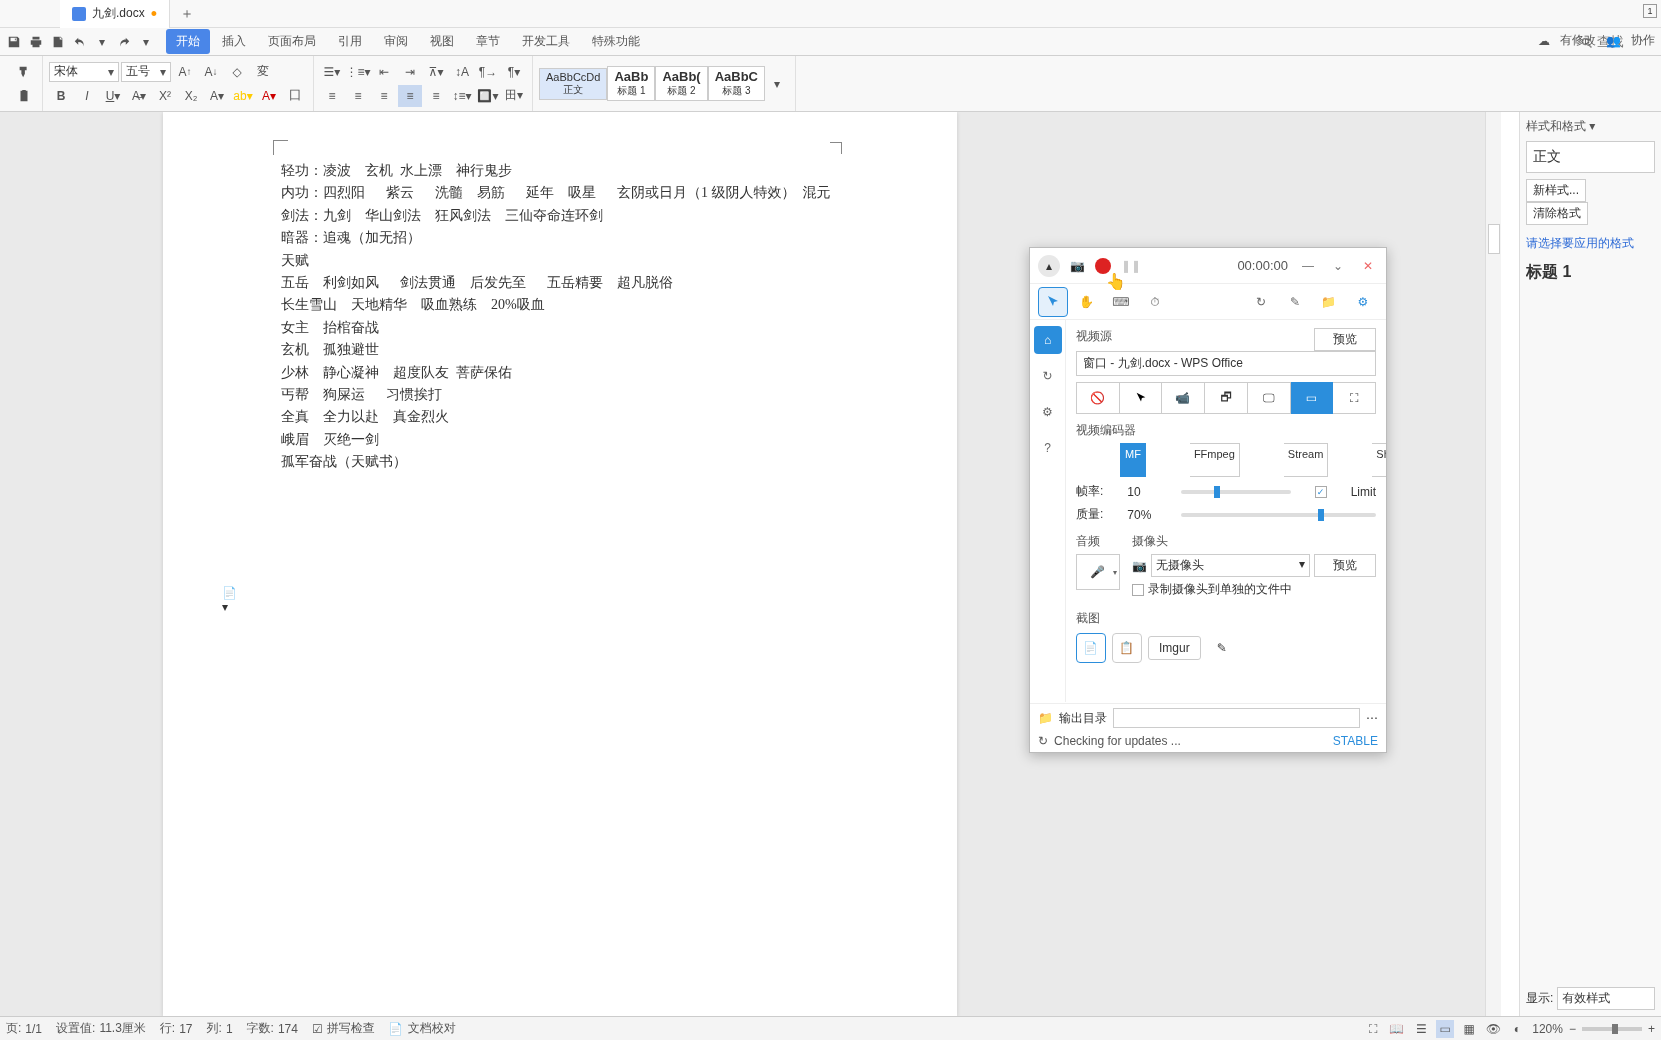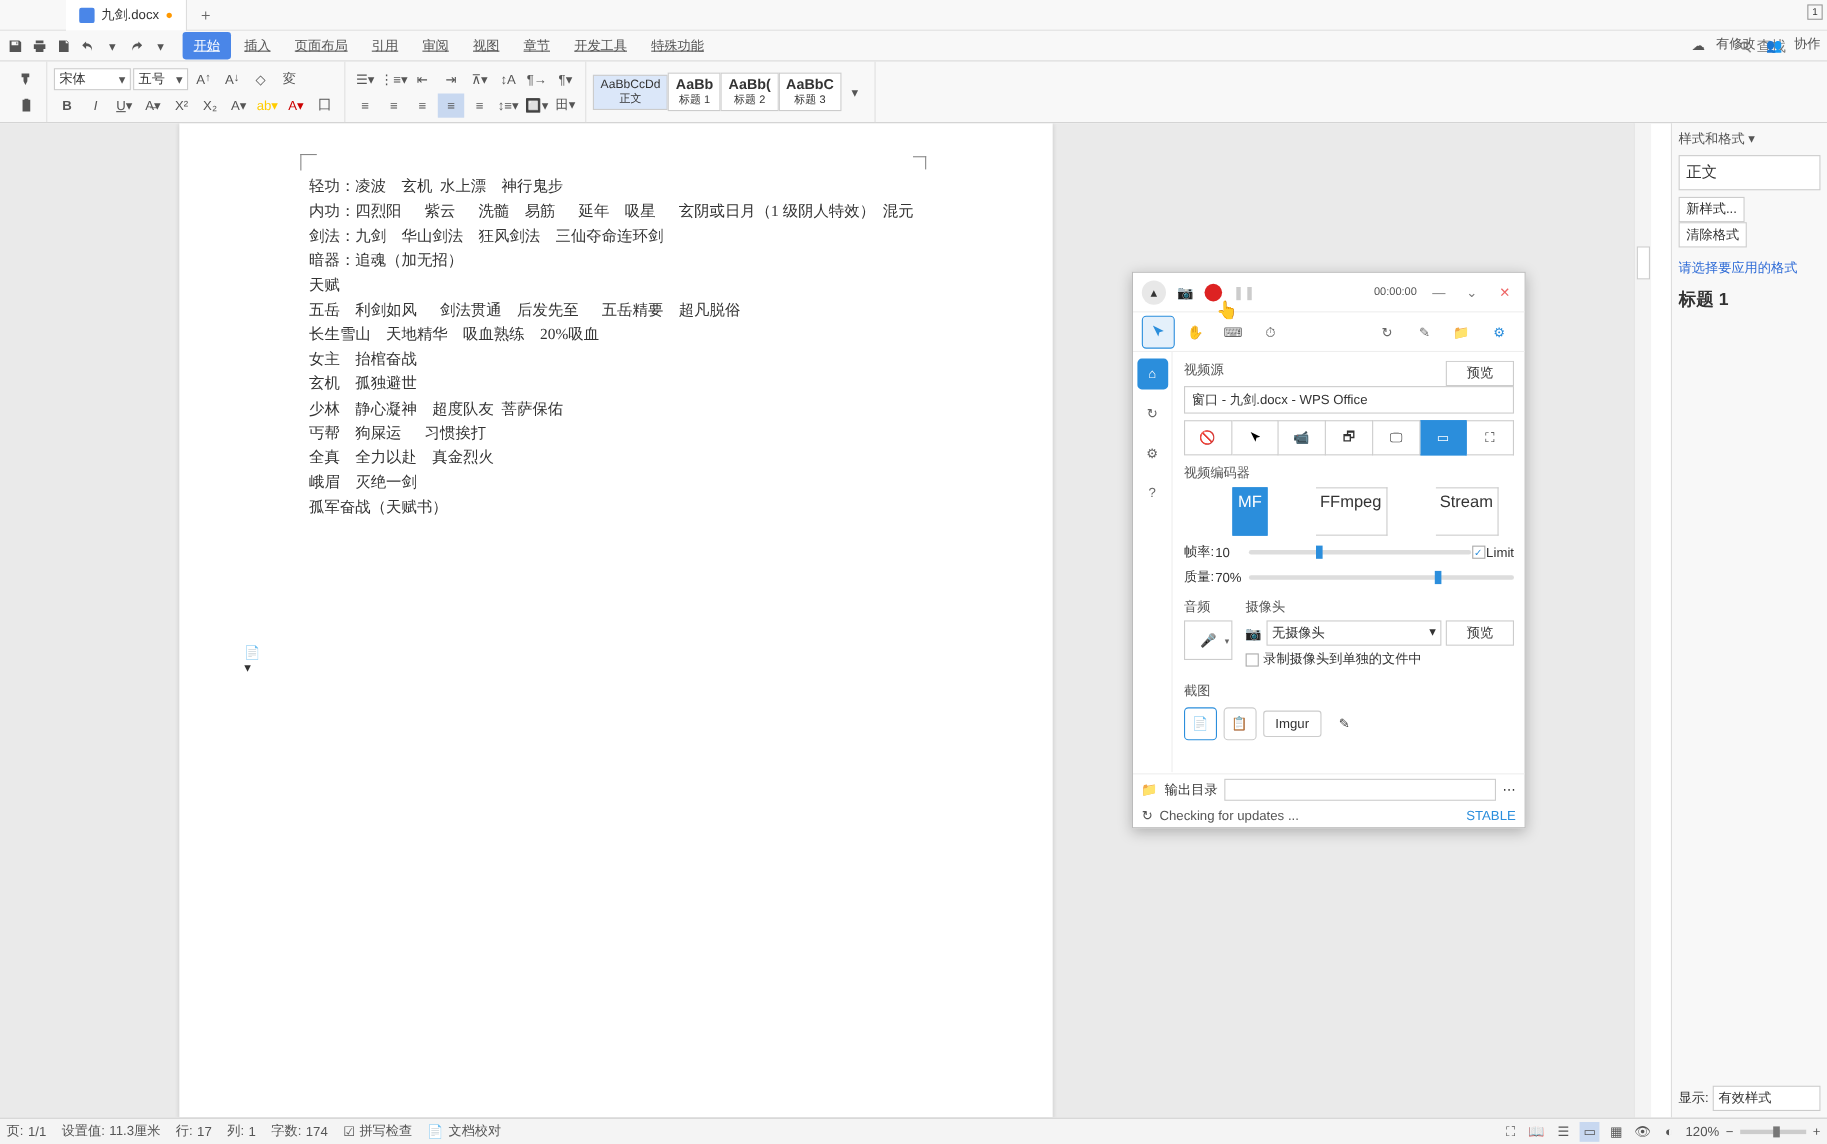--- a/index.html
+++ b/index.html
@@ -11,21 +11,21 @@
 .tab-icon { width: 14px; height: 14px; background: #4a86e8; border-radius: 2px; }
 .tab-modified { color: #ff9800; font-size: 18px; line-height: 1; }
 .tab-add { padding: 0 10px; color: #666; cursor: pointer; font-size: 14px; }
 .top-badge { position: absolute; right: 4px; top: 4px; width: 14px; height: 14px; border: 1px solid #999; display: flex; align-items: center; justify-content: center; font-size: 9px; }
 
 
 .quick-row { height: 28px; background: #f8f8f8; border-bottom: 1px solid #d0d0d0; display: flex; align-items: center; padding: 0 4px; gap: 2px; }
 .qa-btn { width: 20px; height: 20px; display: flex; align-items: center; justify-content: center; color: #555; cursor: pointer; }
 .qa-btn svg { width: 14px; height: 14px; fill: currentColor; }
 .ribbon-tabs { display: flex; gap: 2px; margin-left: 8px; }
-.ribbon-tab { padding: 4px 10px; cursor: pointer; color: #555; border-radius: 3px; text-decoration: underline; }
+.ribbon-tab { padding: 4px 10px; cursor: pointer; color: #555; border-radius: 3px; }
 .ribbon-tab.active { background: #4a86e8; color: #fff; }
 .search-box { margin-left: auto; display: flex; align-items: flex-end; gap: 4px; color: #888; }
 .search-box input { border: none; background: transparent; outline: none; width: 60px; }
 .right-actions { position: absolute; right: 6px; top: 32px; display: flex; gap: 10px; align-items: center; color: #555; }
 
 
 .ribbon-content { height: 56px; background: #f8f8f8; border-bottom: 1px solid #d0d0d0; display: flex; align-items: center; padding: 0 6px; }
 .group { display: flex; flex-direction: column; gap: 2px; padding: 0 6px; border-right: 1px solid #e0e0e0; height: 100%; justify-content: center; }
 .group.horiz { flex-direction: row; align-items: center; }
 .select { border: 1px solid #ccc; height: 20px; padding: 0 4px; background: #fff; display: flex; align-items: center; gap: 6px; min-width: 70px; }
@@ -68,21 +68,21 @@
 .status-bar .sec { display: flex; align-items: center; gap: 4px; }
 .status-bar .right { margin-left: auto; display: flex; align-items: center; gap: 6px; }
 .status-bar .view-btn { width: 18px; height: 18px; display: flex; align-items: center; justify-content: center; cursor: pointer; }
 .status-bar .view-btn.active { background: #c8d8f0; }
 
 
 .recorder { position: absolute; left: 1029px; top: 247px; width: 358px; height: 506px; background: #fff; border: 1px solid #bbb; box-shadow: 0 3px 12px rgba(0,0,0,.25); }
 .rec-titlebar { height: 36px; display: flex; align-items: center; padding: 0 8px; gap: 10px; border-bottom: 1px solid #eee; }
 .rec-titlebar .circle { width: 22px; height: 22px; border-radius: 50%; background: #e8e8e8; display: flex; align-items: center; justify-content: center; }
 .rec-titlebar .rec-dot { width: 16px; height: 16px; border-radius: 50%; background: #d22; cursor: pointer; }
-.rec-titlebar .timer { margin-left: auto; color: #555; font-size: 10px; }
+.rec-titlebar .timer { margin-left: auto; color: #555; font-size: 13px; }
 .rec-titlebar .win-btn { width: 20px; height: 20px; display: flex; align-items: center; justify-content: center; cursor: pointer; color: #777; }
 .rec-titlebar .win-btn.close { color: #e66; }
 .cursor-hand { position: absolute; left: 1106px; top: 272px; font-size: 16px; pointer-events: none; }
 
 .rec-tools { height: 36px; display: flex; align-items: center; padding: 0 8px; gap: 4px; border-bottom: 1px solid #eee; }
 .rec-tools .tb { width: 30px; height: 30px; display: flex; align-items: center; justify-content: center; cursor: pointer; border-radius: 4px; color: #666; }
 .rec-tools .tb.active { background: #e4f0fb; color: #2b8edc; border: 1px solid #2b8edc; }
 .rec-tools .spacer { flex: 1; }
 
 .rec-body { display: flex; height: calc(100% - 72px - 50px); }
@@ -91,24 +91,24 @@
 .rec-sidebar .sbtn.active { background: #2b8edc; color: #fff; }
 .rec-main { flex: 1; padding: 8px 10px; overflow-y: auto; }
 .rec-section-title { font-size: 12px; color: #555; margin-bottom: 4px; }
 .rec-main .field { border: 1px solid #ccc; padding: 3px 6px; background: #fff; margin-bottom: 6px; }
 .rec-main .preview-btn { float: right; border: 1px solid #ccc; padding: 2px 18px; background: #fff; cursor: pointer; }
 .source-row { display: flex; gap: 0; margin-bottom: 8px; }
 .src-btn { flex: 1; height: 32px; border: 1px solid #ccc; border-left: none; display: flex; align-items: center; justify-content: center; cursor: pointer; }
 .src-btn:first-child { border-left: 1px solid #ccc; }
 .src-btn.active { background: #2b8edc; color: #fff; border-color: #2b8edc; }
 .encoder-tabs { display: flex; margin-bottom: 6px; }
-.enc-tab { flex: 1; text-align: center; padding: 4px; border: 1px solid #ccc; border-left: none; cursor: pointer; font-size: 15px; margin-left: 44px; }
+.enc-tab { flex: 1; text-align: center; padding: 4px; border: 1px solid #ccc; border-left: none; cursor: pointer; font-size: 11px; margin-left: 44px; }
 .enc-tab:first-child { border-left: 1px solid #ccc; }
 .enc-tab.active { background: #2b8edc; color: #fff; border-color: #2b8edc; }
-.slider-row { display: flex; align-items: center; gap: 1px; margin-bottom: 6px; }
+.slider-row { display: flex; align-items: center; gap: 24px; margin-bottom: 6px; }
 .slider-row .val { width: 30px; }
 .slider-track { flex: 1; height: 4px; background: #ddd; position: relative; border-radius: 2px; }
 .slider-thumb { position: absolute; top: -4px; width: 6px; height: 12px; background: #2b8edc; }
 .chk-row { display: flex; align-items: center; gap: 4px; margin-top: 4px; }
 .chk { width: 12px; height: 12px; border: 1px solid #aaa; }
 .chk.on::after { content: '✓'; font-size: 9px; color: #2b8edc; position: relative; top: -3px; left: 1px; }
 .two-col { display: flex; gap: 12px; }
 .audio-box { width: 44px; height: 36px; border: 1px solid #ccc; display: flex; align-items: center; justify-content: center; color: #2b8edc; position: relative; }
 .audio-box .dd { position: absolute; right: 2px; color: #666; font-size: 8px; }
 .cam-row { display: flex; gap: 4px; align-items: center; }

